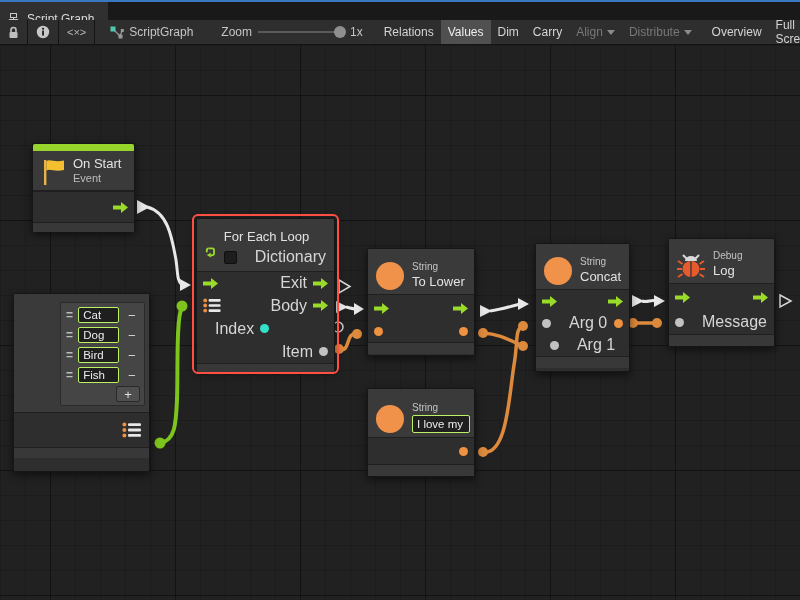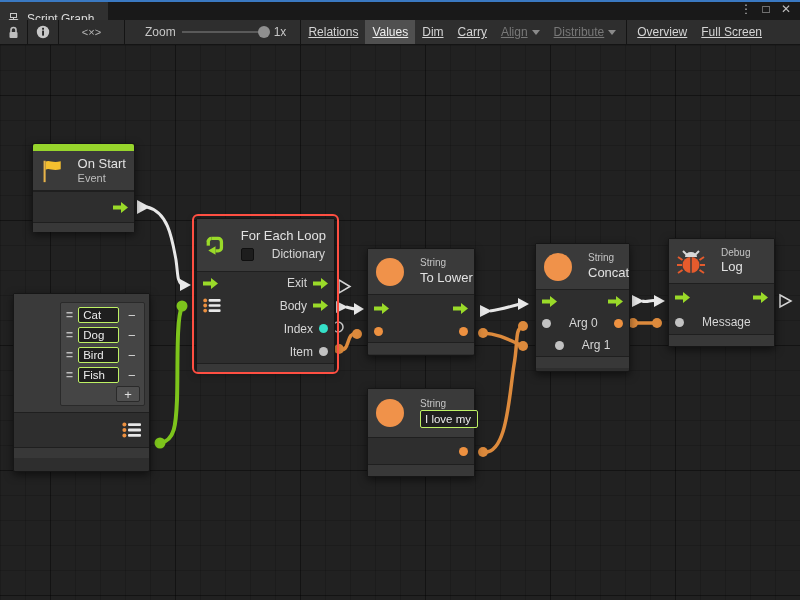--- a/index.html
+++ b/index.html
@@ -6,30 +6,30 @@
     --titlebar:#191919; --tab:#303030; --toolbar:#2e2e2e; --line:#141414;
     --canvas:#212121; --node-body:#2e2e2e; --node-header:#3a3a3a; --node-footer:#383838;
     --node-border:#161616; --txt:#e2e2e2; --txt-dim:#c6c6c6; --txt-disabled:#787878;
     --green:#9ada29; --green-wire:#7dc41c; --orange:#ee9140; --orange-wire:#dd8a3c;
     --teal:#35e0c8; --graydot:#c2c2c2; --white-wire:#e8e8e8; --red:#ff4f42; --blue:#3a79c2;
   }
   *{margin:0;padding:0;box-sizing:border-box;font-family:"Liberation Sans",sans-serif;}
   body{width:800px;height:600px;position:relative;overflow:hidden;background:var(--canvas);}
 
   
-  .titlebar{position:absolute;left:0;top:0;width:800px;height:36px;background:var(--titlebar);border-top:2px solid var(--blue);display:flex;align-items:flex-start;}
+  .titlebar{position:absolute;left:0;top:0;width:800px;height:36px;background:var(--titlebar);border-top:2px solid var(--blue);display:flex;align-items:flex-end;}
   .tab{display:flex;align-items:center;gap:6px;background:var(--tab);padding:0 14px 0 6px;height:100%;}
   .tab-label{color:#dcdcdc;font-size:12px;}
   .win-controls{margin-left:auto;display:flex;align-items:center;gap:4px;padding-right:6px;color:#bdbdbd;}
   .win-controls span{font-size:12px;width:16px;text-align:center;cursor:default;}
 
   
   .toolbar{position:absolute;left:0;top:20px;width:800px;height:25px;background:var(--toolbar);border-bottom:1px solid var(--line);display:flex;align-items:stretch;font-size:12px;color:var(--txt-dim);}
   .tcell{display:flex;align-items:center;justify-content:center;border-right:1px solid var(--line);padding:0 8px;}
-  .tbtn{display:flex;align-items:center;gap:4px;padding:0 7px;color:#d4d4d4;cursor:default;text-decoration:underline;}
+  .tbtn{display:flex;align-items:center;gap:4px;padding:0 7px;color:#d4d4d4;cursor:default;}
   .tbtn.active{background:#505050;color:#eee;}
   .tbtn.disabled{color:var(--txt-disabled);}
   .caret{width:0;height:0;border-left:4px solid transparent;border-right:4px solid transparent;border-top:5px solid #8a8a8a;display:inline-block;}
   .zoom-track{width:86px;height:2px;background:#5a5a5a;position:relative;margin:0 6px;}
   .zoom-handle{position:absolute;right:-2px;top:-5px;width:12px;height:12px;border-radius:50%;background:#8f8f8f;}
   .sep{width:1px;background:var(--line);}
 
   
   .canvas{position:absolute;left:0;top:45px;width:800px;height:555px;background-color:var(--canvas);
     background-image:
@@ -38,29 +38,29 @@
       linear-gradient(rgba(0,0,0,.14) 1px,transparent 1px),
       linear-gradient(90deg,rgba(0,0,0,.14) 1px,transparent 1px);
     background-size:125px 125px,125px 125px,25px 25px,25px 25px;
     background-position:35px 50px,50px 35px,10px 0px,0px 10px;}
 
   svg.wires{position:absolute;left:0;top:0;width:800px;height:600px;pointer-events:none;z-index:1;}
 
   
   .node{position:absolute;z-index:2;background:var(--node-body);border:1px solid var(--node-border);border-radius:2px;box-shadow:0 3px 8px rgba(0,0,0,.55);}
   .node.selected{outline:2px solid var(--red);outline-offset:2px;}
-  .n-header{background:var(--node-header);border-bottom:1px solid #1f1f1f;display:flex;align-items:center;gap:16px;padding:4px 8px;}
+  .n-header{background:var(--node-header);border-bottom:1px solid #1f1f1f;display:flex;align-items:flex-end;gap:8px;padding:4px 8px;}
   .n-col{display:flex;flex-direction:column;line-height:1.25;}
   .n-cat{font-size:10px;color:#c4c4c4;}
   .n-title{font-size:13px;color:var(--txt);white-space:nowrap;}
   .n-sub{font-size:11px;color:#bdbdbd;}
   .n-footer{background:var(--node-footer);border-top:1px solid #1f1f1f;}
   .n-row{display:flex;align-items:center;justify-content:space-between;padding:0 6px;}
   .pgroup{display:flex;align-items:center;gap:6px;}
-  .plabel{font-size:12px;color:#d6d6d6;white-space:nowrap;padding-left:12px;}
+  .plabel{font-size:16px;color:#d6d6d6;white-space:nowrap;padding-left:12px;}
   .dot{width:9px;height:9px;border-radius:50%;}
   .dot.orange{background:var(--orange);}
   .dot.teal{background:var(--teal);}
   .dot.gray{background:var(--graydot);}
   .type-circle{width:28px;height:28px;border-radius:50%;background:#f0924a;flex:0 0 auto;}
   .cap{height:7px;background:#97d52c;border-radius:2px 2px 0 0;}
   .checkrow{display:flex;align-items:center;gap:6px;margin-top:2px;}
   .checkbox{width:13px;height:13px;background:#1d1d1d;border:1px solid #0f0f0f;border-radius:2px;}
   .field{background:#1f1f1f;border:1px solid #bef264;border-radius:2px;color:#ececec;font-size:11.5px;padding:1px 4px;}
 
@@ -102,20 +102,29 @@
   </div>
   <div class="tcell">
     <svg width="14" height="14" viewBox="0 0 14 14">
       <circle cx="7" cy="7" r="6.2" fill="#c8c8c8"></circle>
       <rect x="6.1" y="5.6" width="1.9" height="5" fill="#262626"></rect>
       <rect x="6.1" y="2.8" width="1.9" height="1.9" fill="#262626"></rect>
     </svg>
   </div>
   <div class="tcell" style="width:66px">
     <span style="color:#b9b9b9;font-size:11px">&lt;×&gt;</span>
+  </div>
+  <div class="tcell" style="border-right:none;padding-left:14px">
+    <svg width="15" height="15" viewBox="0 0 15 15" style="margin-right:5px">
+      <path d="M4 4 L11 11 M11 11 L13 6" stroke="#9a9a9a" stroke-width="1.2" fill="none"></path>
+      <rect x="1.5" y="1.5" width="5" height="5" fill="#4ec9b0"></rect>
+      <rect x="9.5" y="9.5" width="4" height="4" fill="#9a9a9a"></rect>
+      <rect x="11.8" y="4" width="3" height="3" fill="#9a9a9a"></rect>
+    </svg>
+    <span>ScriptGraph</span>
   </div>
   <div class="tcell" style="border-right:none;padding-left:20px">
     <span>Zoom</span>
     <div class="zoom-track">
       <div class="zoom-handle"></div>
     </div>
     <span>1x</span>
   </div>
   <div class="sep" style="margin-left:6px"></div>
   <div class="tbtn">Relations</div>
@@ -295,21 +304,21 @@
       <circle cx="2.2" cy="12.6" r="1.9" fill="#ee9140"></circle>
         <rect x="5.6" y="11.3" width="12" height="2.6" rx="1" fill="#e8e8e8"></rect>
     </svg>
     <span class="pgroup">
       <span class="plabel">Body</span>
       <svg width="15" height="11" viewBox="0 0 15 11">
         <polygon points="0,3.5 8,3.5 8,0 15,5.5 8,11 8,7.5 0,7.5" fill="#9ada29"></polygon>
       </svg>
     </span>
   </div>
-  <div class="n-row" style="height:23px;justify-content:flex-end">
+  <div class="n-row" style="height:23px;">
     <span class="pgroup">
       <span class="plabel">Index</span>
       <span class="dot teal"></span>
     </span>
   </div>
   <div class="n-row" style="height:23px;justify-content:flex-end">
     <span class="pgroup">
       <span class="plabel">Item</span>
       <span class="dot gray"></span>
     </span>

